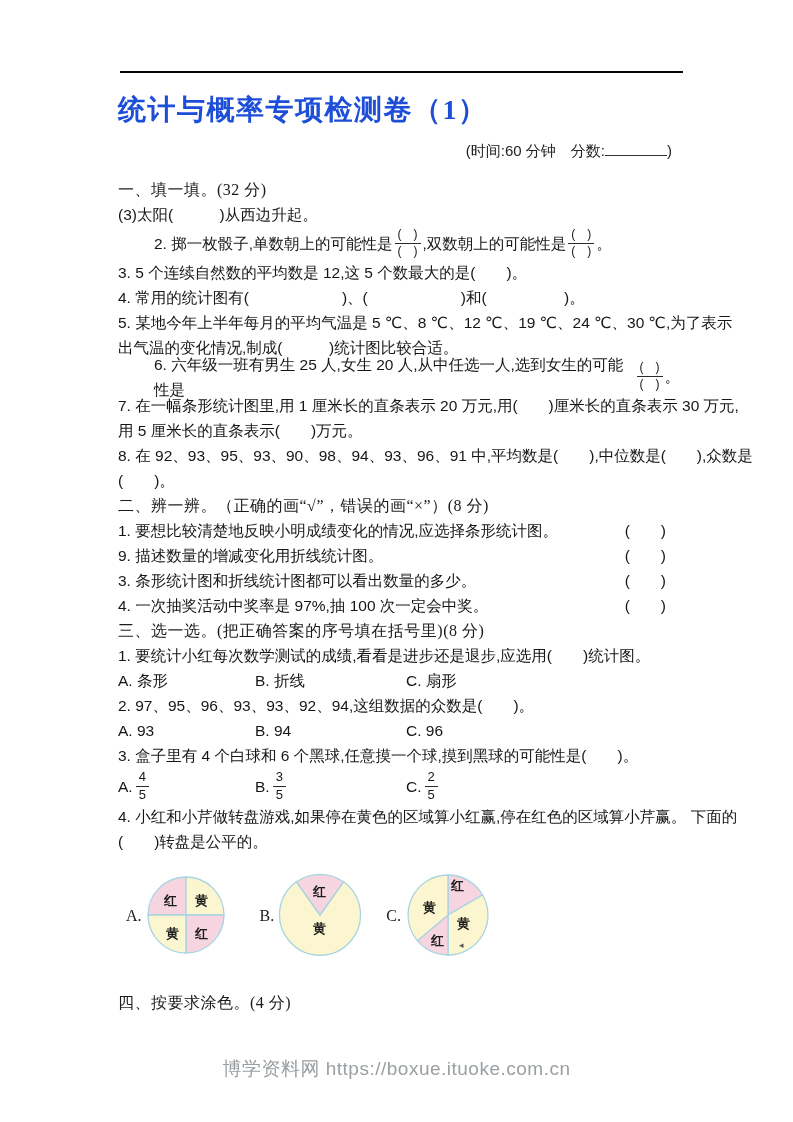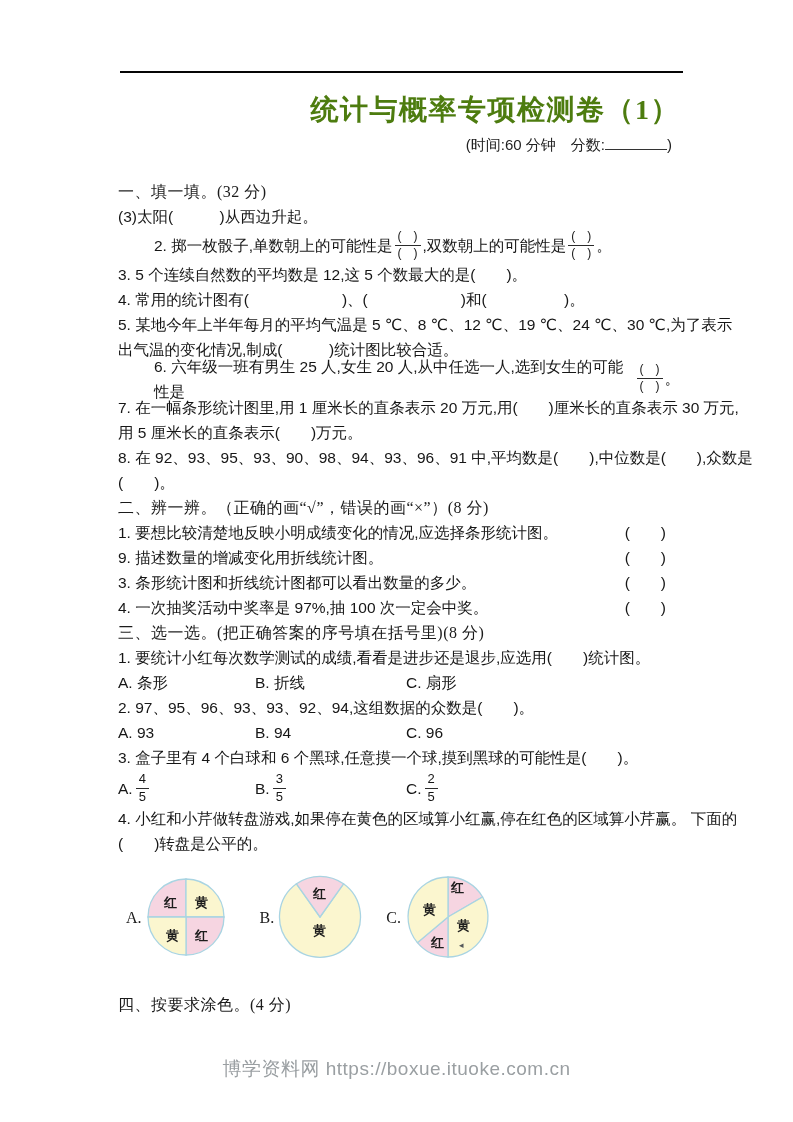--- a/index.html
+++ b/index.html
@@ -5,32 +5,32 @@
   html,body{margin:0;padding:0;}
   body{
     width:793px;height:1122px;background:#ffffff;position:relative;
     font-family:"Liberation Sans","DejaVu Sans",sans-serif;
     color:#161616;overflow:hidden;
   }
   .top-rule{position:absolute;left:120px;top:71px;width:563px;height:2px;background:#050505;}
   .content{position:absolute;left:118px;top:82px;width:562px;font-size:15.5px;line-height:25px;}
   .title{
     font-family:"Liberation Serif","DejaVu Serif",serif;
-    font-size:28px;font-weight:700;text-align:right;letter-spacing:1.5px;
-    line-height:40px;margin-top:8px;color:#4d7c0f;
+    font-size:28px;font-weight:700;text-align:left;letter-spacing:1.5px;
+    line-height:40px;margin-top:8px;color:#1d4ed8;
   }
   .meta{
-    text-align:right;padding-right:8px;font-size:15px;line-height:24px;margin-top:3px;color:#222;
+    text-align:right;padding-right:8px;font-size:15px;line-height:24px;margin-top:9px;color:#222;
   }
   .score-line{display:inline-block;width:62px;height:13px;border-bottom:1.4px solid #333;}
   .sec-head{
     font-family:"Liberation Serif","DejaVu Serif",serif;
     font-size:16px;letter-spacing:0.5px;color:#1b1b1b;
   }
-  .sec1-head{margin-top:22px;}
+  .sec1-head{margin-top:14px;}
   .line{white-space:nowrap;}
   .fracline{display:flex;align-items:center;height:33px;margin-left:36px;}
   .frac{display:inline-flex;flex-direction:column;align-items:center;font-size:12px;line-height:1.15;margin:0 2px;vertical-align:middle;}
   .frac .fn{border-bottom:1.2px solid #2a2a2a;padding:0 3px 1px;}
   .frac .fd{padding-top:1px;}
   .tf{display:flex;justify-content:space-between;padding-right:14px;}
   .opts{display:flex;}
   .opts > span:nth-child(1){width:137px;}
   .opts > span:nth-child(2){width:151px;}
   .fopts{display:flex;align-items:center;height:36px;}

